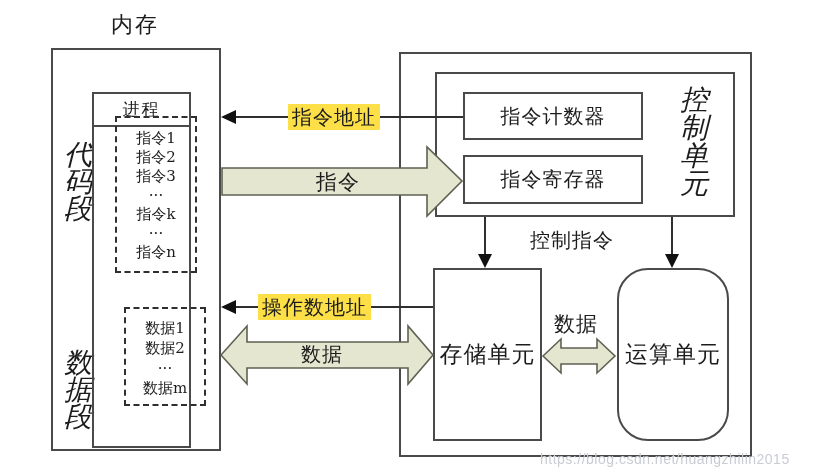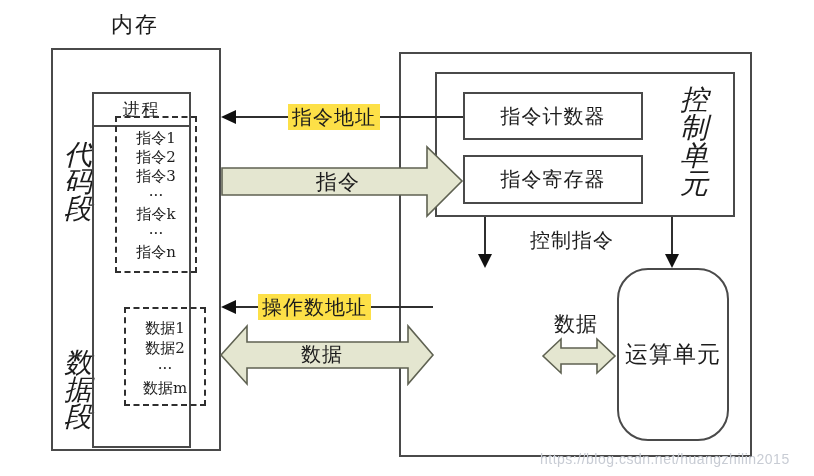--- a/index.html
+++ b/index.html
@@ -64,20 +64,21 @@
   <div class="abs box" style="left:399px;top:52px;width:353px;height:405px;"></div>
 
   <div class="abs box" style="left:435px;top:72px;width:300px;height:145px;"></div>
 
   <div class="abs vlabel" style="left:680px;top:86px;line-height:28px;">控制单元</div>
 
   <div class="abs box ctr reg-label" style="left:463px;top:92px;width:180px;height:48px;">指令计数器</div>
 
   <div class="abs box ctr reg-label" style="left:463px;top:155px;width:180px;height:49px;">指令寄存器</div>
 
+  <div class="abs box ctr unit-label" style="left:433px;top:268px;width:109px;height:173px;">存储单元</div>
 
   <div class="abs box ctr unit-label" style="left:617px;top:268px;width:112px;height:173px;border-radius:31px;">运算单元</div>
 
   <svg id="arrow-layer" width="814" height="476" viewBox="0 0 814 476">
 
     <g>
       <line x1="234" y1="117" x2="463" y2="117" stroke="#2f2f2f" stroke-width="2"></line>
       <polygon points="221,117 236,110 236,124" fill="#111"></polygon>
     </g>
 

